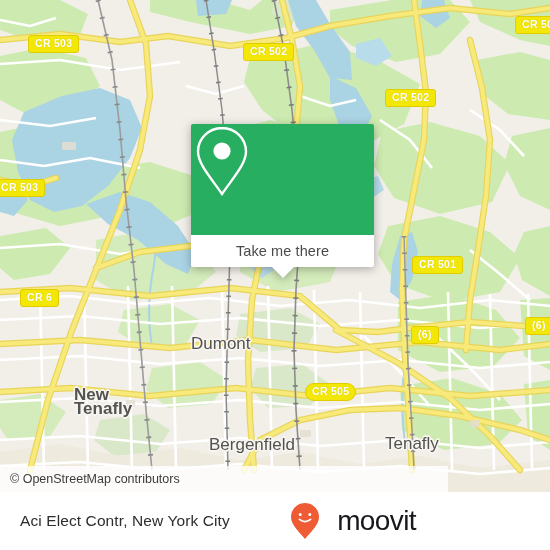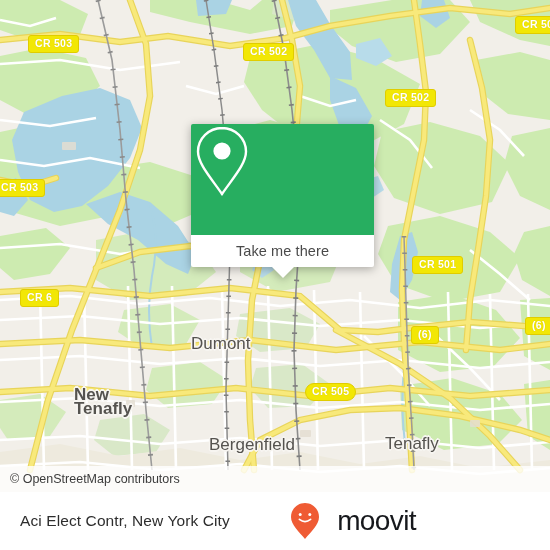--- a/index.html
+++ b/index.html
@@ -69,21 +69,21 @@
   #popup-tail {
     position:absolute; left:50%; bottom:-11px; margin-left:-11px;
     width:0; height:0;
     border-left:11px solid transparent;
     border-right:11px solid transparent;
     border-top:11px solid #ffffff;
   }
 
   
   #attrib {
-    position:absolute; left:0; bottom:0; width:550px; height:26px;
+    position:absolute; left:0; bottom:0; width:448px; height:26px;
     background:rgba(255,255,255,.80);
     display:flex; align-items:center;
   }
   #attrib span {
     color:#3c3c3c; font-size:12.5px; padding-left:10px;
   }
 
   
   #footer {
     position:absolute; left:0; top:492px; width:438px; height:58px;

